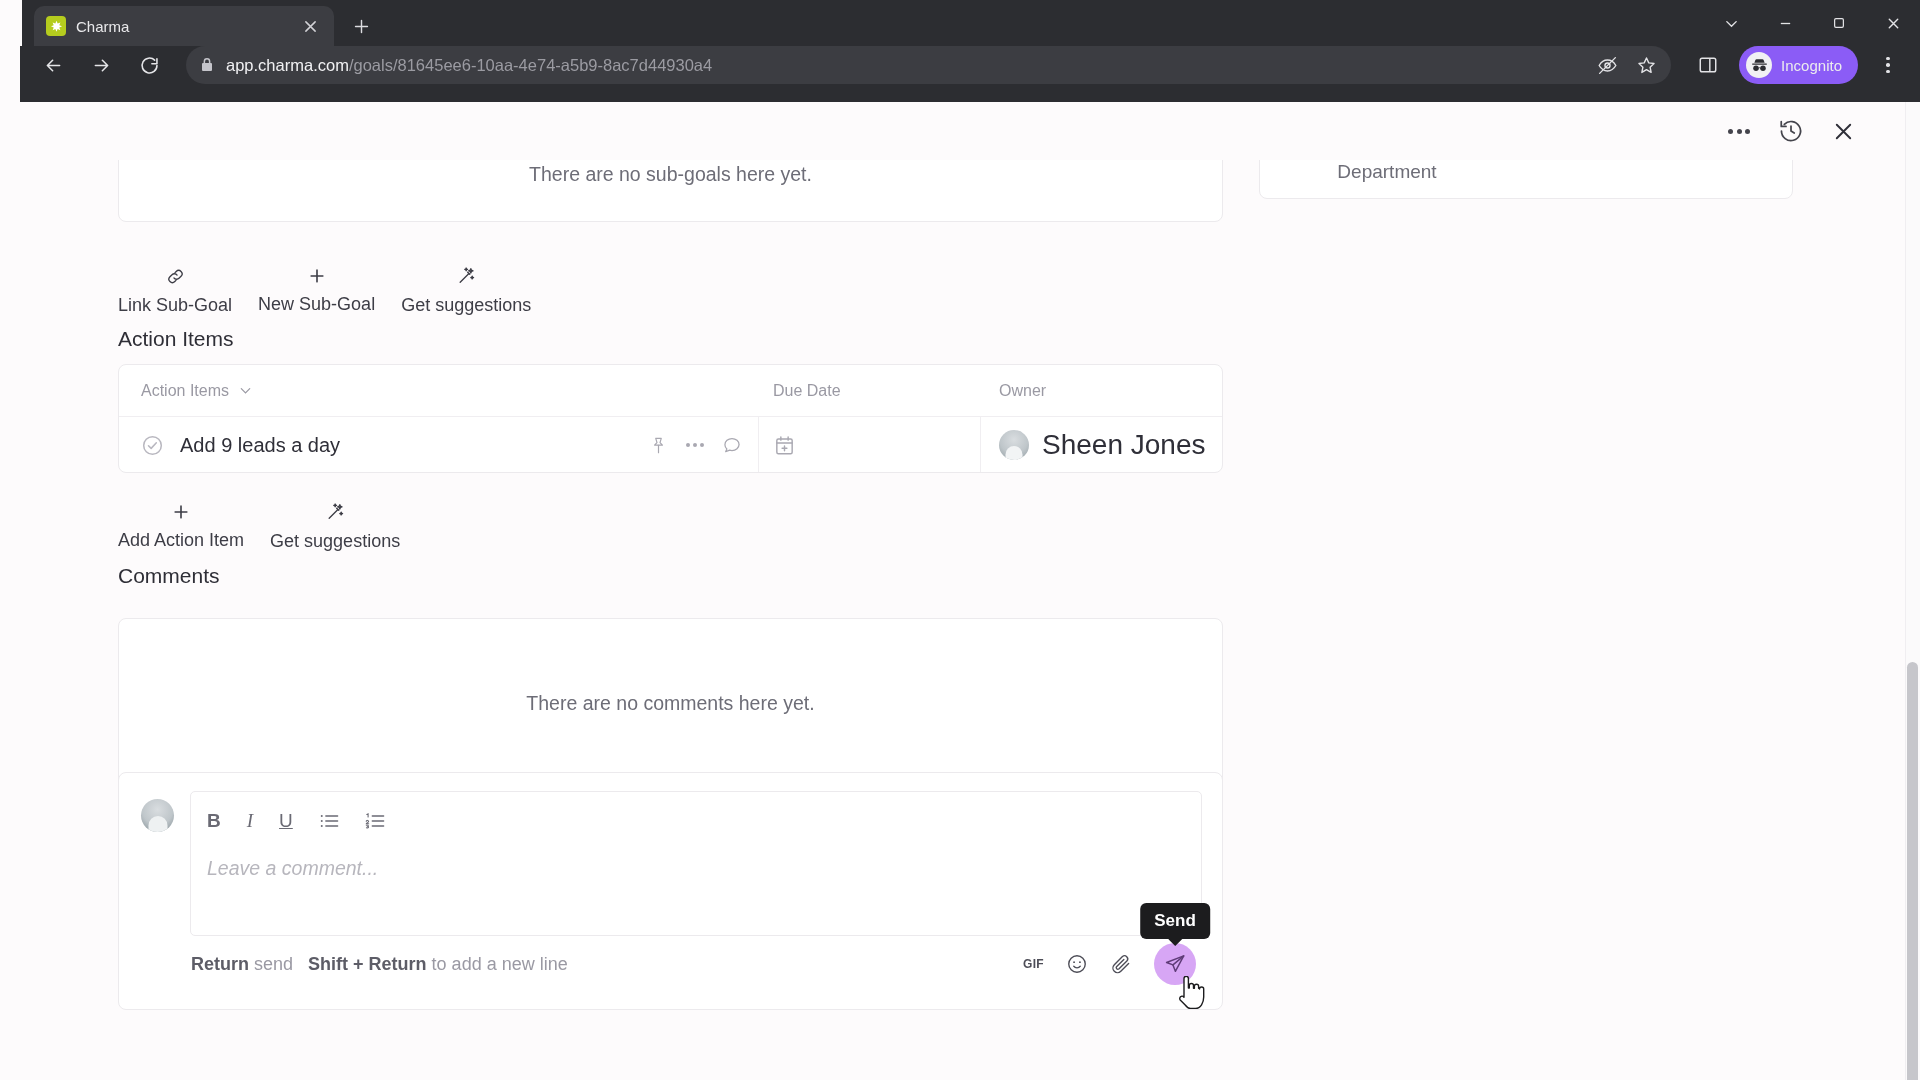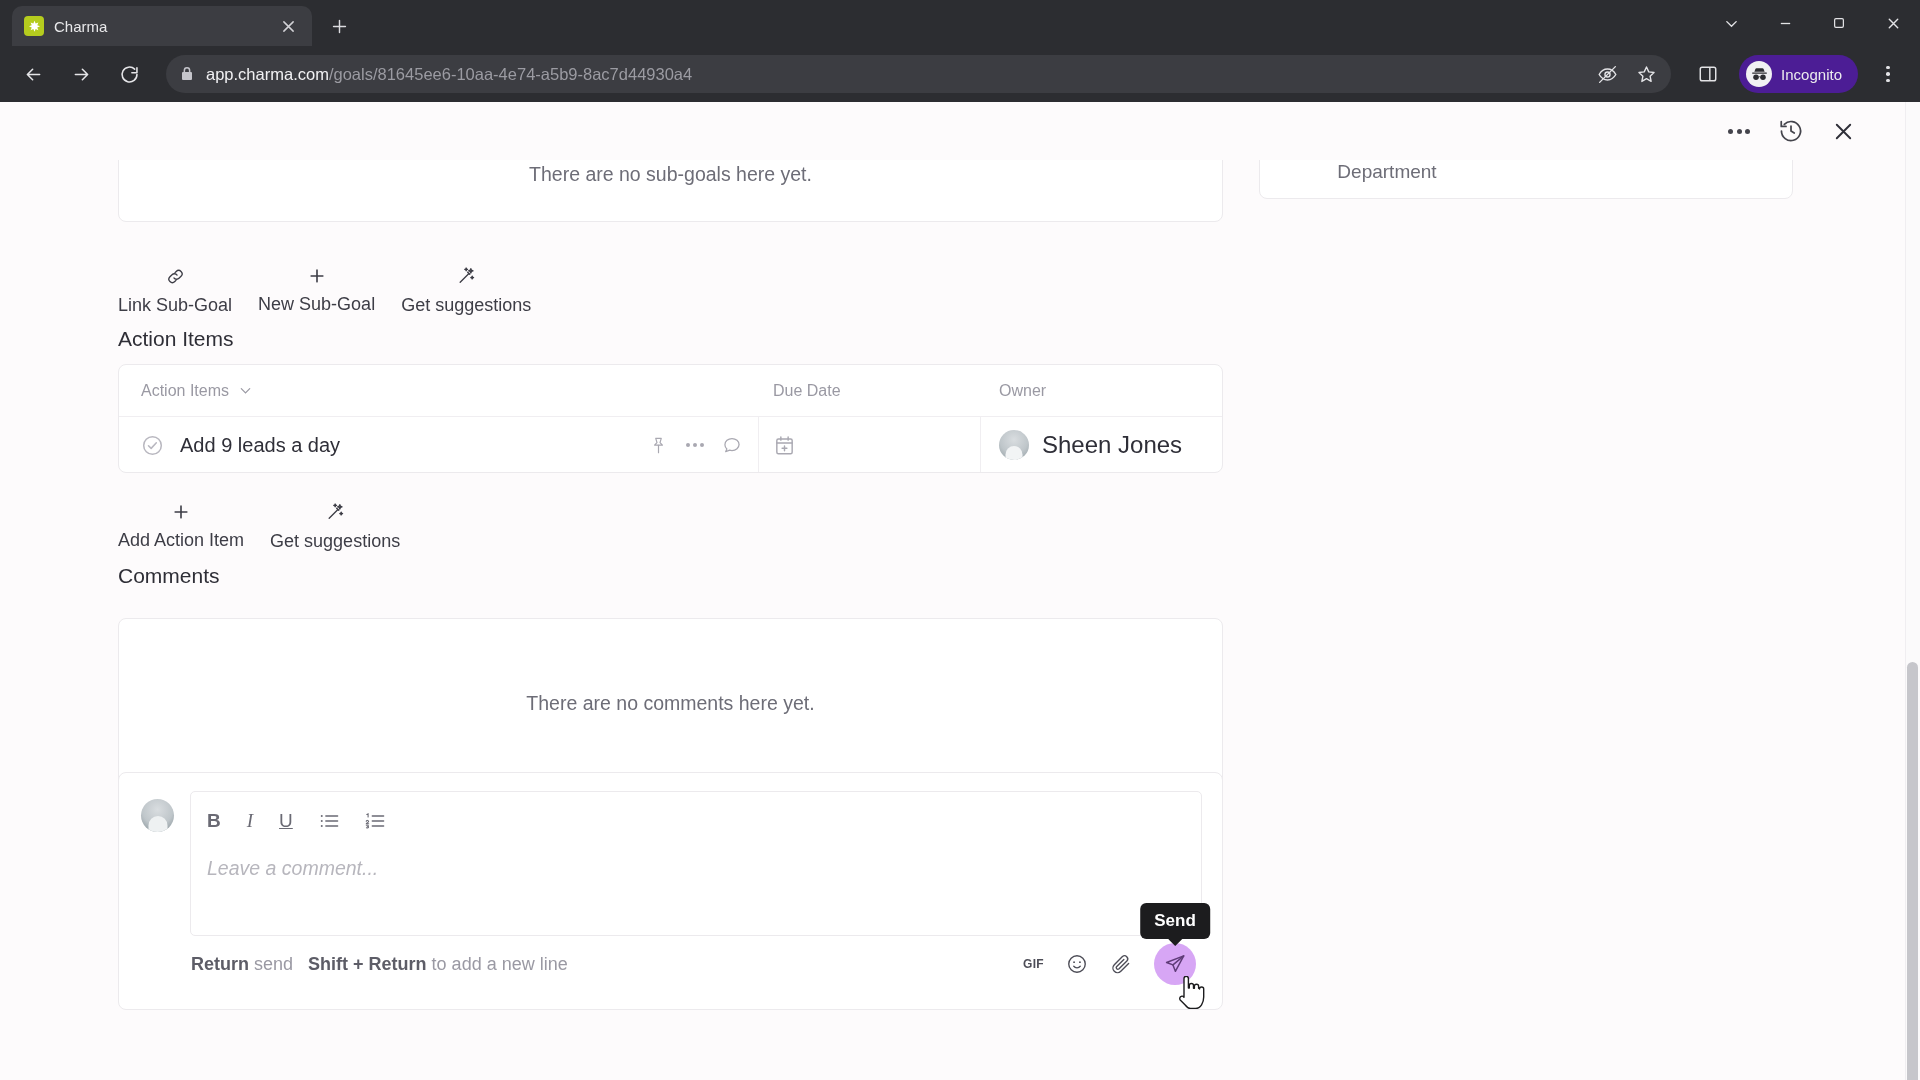--- a/index.html
+++ b/index.html
@@ -8,21 +8,21 @@
     overflow: hidden;
     font-family: "Liberation Sans", sans-serif;
     background: #fdfbfc;
   }
 
   
   .browser { width: 1920px; height: 1080px; position: relative; }
 
   .tabstrip {
     height: 46px; background: #2c2d31; display: flex; align-items: flex-end;
-    padding-left: 12px; position: relative;
+    padding-left: 12px; position: relative; margin-left: 22px;
   }
   .tab {
     width: 300px; height: 40px; background: #3c3d42; border-radius: 10px 10px 0 0;
     display: flex; align-items: center; padding: 0 12px; gap: 10px; position: relative;
   }
   .favicon {
     width: 20px; height: 20px; border-radius: 4px; background: #b5cc1e;
     display: flex; align-items: center; justify-content: center;
     color: #ffffff; font-size: 15px; line-height: 1; flex: none;
   }
@@ -36,39 +36,39 @@
     color: #dcdce0; display: flex; align-items: center; justify-content: center;
     font-size: 24px; font-weight: 300;
   }
   .winbtns { position: absolute; right: 0; top: 0; height: 46px; display: flex; align-items: center; }
   .winbtn {
     width: 54px; height: 46px; display: flex; align-items: center; justify-content: center;
     color: #e3e3e6; font-size: 14px;
   }
 
   .toolbar {
-    height: 56px; background: #2c2d31; display: flex; align-items: center;
-    padding: 0 14px; gap: 10px;
+    height: 56px; background: #2c2d31; display: flex; align-items: flex-start;
+    padding: 0 14px; gap: 10px; margin-left: 20px;
   }
   .navbtn {
     width: 38px; height: 38px; border-radius: 50%; color: #e5e5e8;
     display: flex; align-items: center; justify-content: center; flex: none;
   }
   .omnibox {
     flex: 1; height: 38px; background: #3c3d42; border-radius: 19px;
     display: flex; align-items: center; padding: 0 14px; gap: 12px;
     margin: 0 8px; position: relative;
   }
   .omni-url { font-size: 16.5px; white-space: nowrap; overflow: hidden; }
   .omni-url .host { color: #f1f1f3; }
   .omni-url .path { color: #9b9ba2; }
   .omni-right { display: flex; align-items: center; gap: 18px; margin-left: auto; padding-left: 14px; }
   .tb-icons { display: flex; align-items: center; gap: 6px; flex: none; }
   .incognito-pill {
-    height: 38px; border-radius: 19px; background: #4c1d95; display: flex;
+    height: 38px; border-radius: 19px; background: #8b5cf6; display: flex;
     align-items: center; gap: 9px; padding: 0 16px 0 7px; margin-left: 6px;
   }
   .incog-avatar {
     width: 26px; height: 26px; border-radius: 50%; background: #f1f1f3;
     display: flex; align-items: center; justify-content: center; flex: none;
   }
   .incog-label { color: #ececee; font-size: 15px; }
   .kebab {
     width: 36px; height: 36px; display: flex; flex-direction: column;
     align-items: center; justify-content: center; gap: 3px; margin-left: 6px;
@@ -155,21 +155,21 @@
   .row-icons { display: flex; align-items: center; gap: 18px; padding-right: 16px; }
   .avatar-sm {
     width: 30px; height: 30px; border-radius: 50%; flex: none;
     background: radial-gradient(circle at 50% 32%, #d9dde0 0%, #bfc6ca 55%, #8e9a9f 100%);
     position: relative; overflow: hidden;
   }
   .avatar-sm::after {
     content: ""; position: absolute; left: 50%; top: 52%; transform: translateX(-50%);
     width: 17px; height: 17px; border-radius: 50% 50% 0 0; background: #f2f4f5;
   }
-  .owner-name { color: #2f2f38; font-size: 24px; }
+  .owner-name { color: #2f2f38; font-size: 28px; }
   .ai-actions { position: absolute; left: 0; top: 400px; display: flex; align-items: center; gap: 26px; }
 
   
   .cm-title { position: absolute; left: 0; top: 462px; }
   .cm-card {
     position: absolute; left: 0; top: 500px; width: 1105px; height: 170px;
     display: flex; align-items: center; justify-content: center; margin-top: 16px;
   }
 
   .composer {

